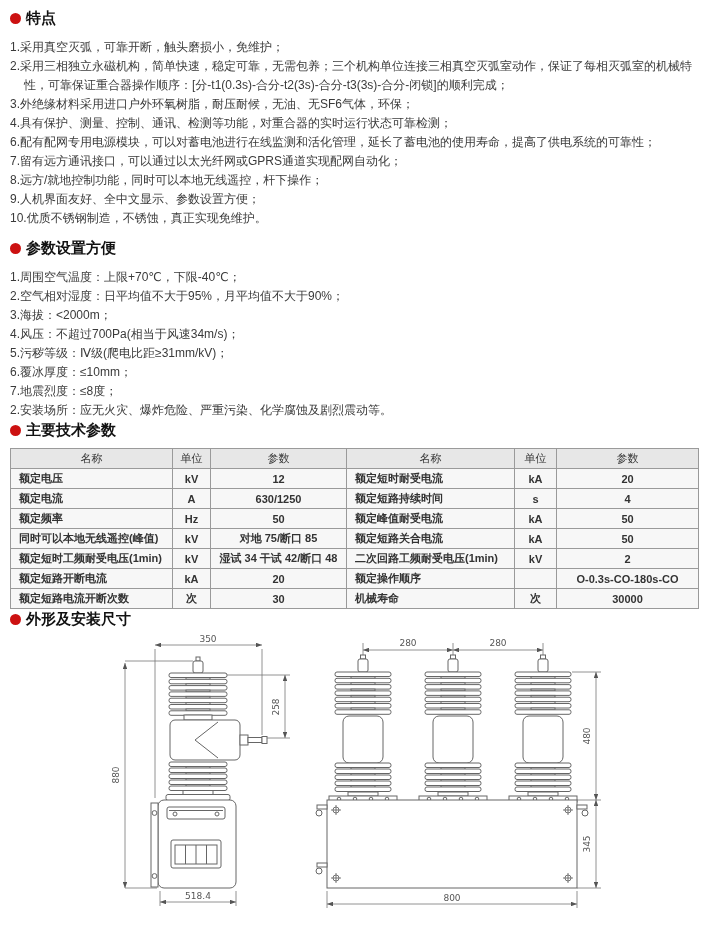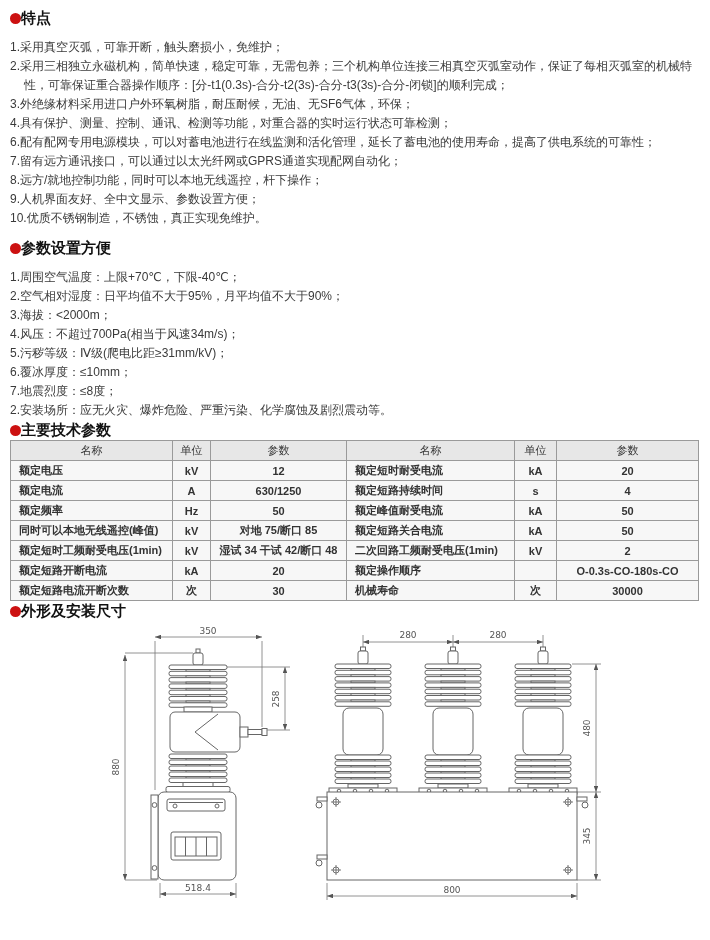--- a/index.html
+++ b/index.html
@@ -1,30 +1,30 @@
 <!DOCTYPE html>
 <html><head>
 <meta charset="utf-8">
 <style>
   * { margin:0; padding:0; box-sizing:border-box; }
   html,body { width:710px; height:940px; background:#ffffff; overflow:hidden; }
   body { font-family:"Liberation Sans","DejaVu Sans",sans-serif; color:#333; }
   .page { width:710px; height:940px; padding:8px 10px 0 10px; position:relative; }
 
-  .sec-title { display:flex; align-items:center; font-size:15px; font-weight:bold; color:#111; height:20px; }
+  .sec-title { display:flex; align-items:center; gap:5px; font-size:15px; font-weight:bold; color:#111; height:20px; }
   .sec-title .dot { width:11px; height:11px; border-radius:50%; background:#cc1111; flex:0 0 auto; }
 
   .list { margin-top:10px; }
   .list-item { font-size:12px; line-height:19px; color:#3a3a3a; padding-left:14px; text-indent:-14px; }
 
   .mt1 { margin-top:10px; }
   .mt2 { }
   .mt3 { margin-top:0; }
 
-  table.params { border-collapse:collapse; width:688px; table-layout:fixed; }
+  table.params { border-collapse:collapse; width:688px; margin-top:8px; table-layout:fixed; }
   table.params col.c-name  { width:162px; }
   table.params col.c-unit  { width:38px;  }
   table.params col.c-val   { width:136px; }
   table.params col.c-name2 { width:168px; }
   table.params col.c-unit2 { width:42px;  }
   table.params col.c-val2  { width:142px; }
   table.params th, table.params td {
     border:1px solid #9a9a9a; font-size:11px; font-weight:normal;
     height:20px; padding:0 2px; white-space:nowrap; overflow:hidden; color:#333;
   }

